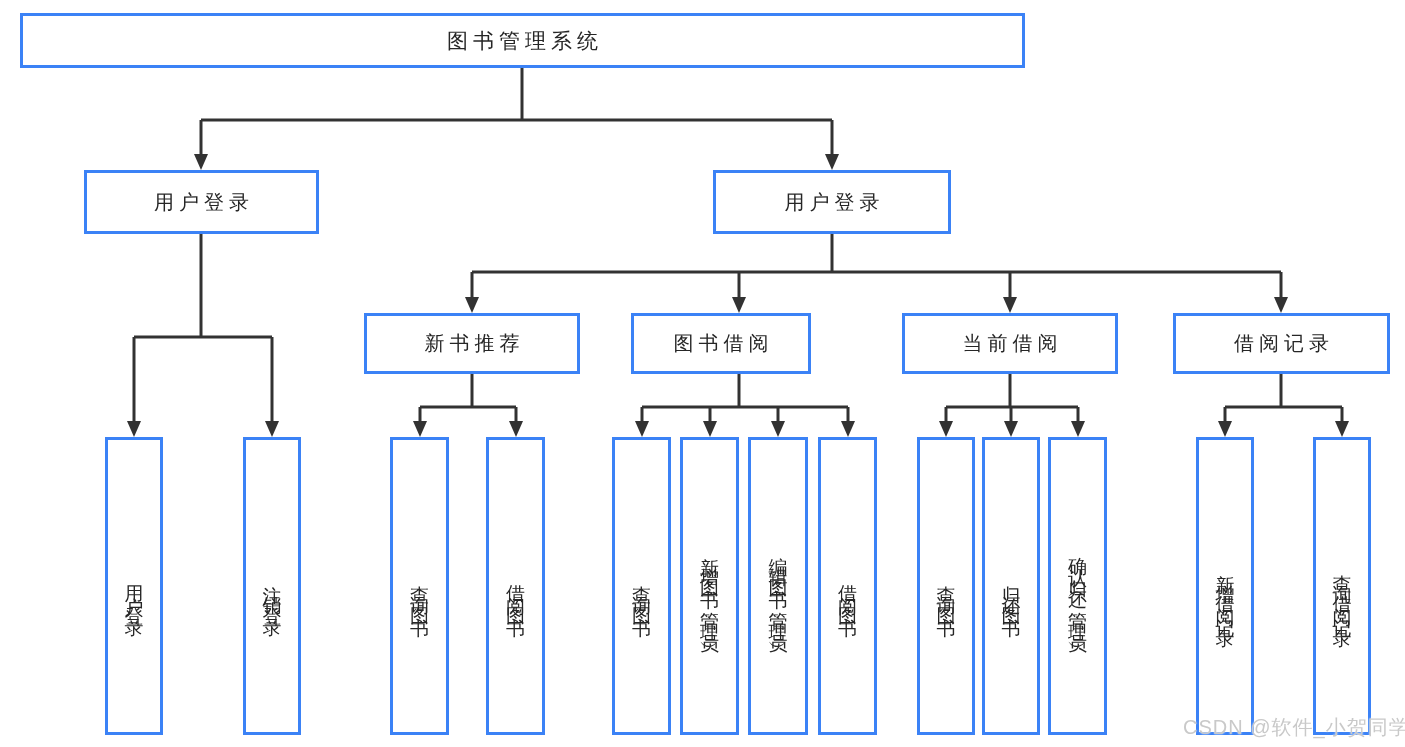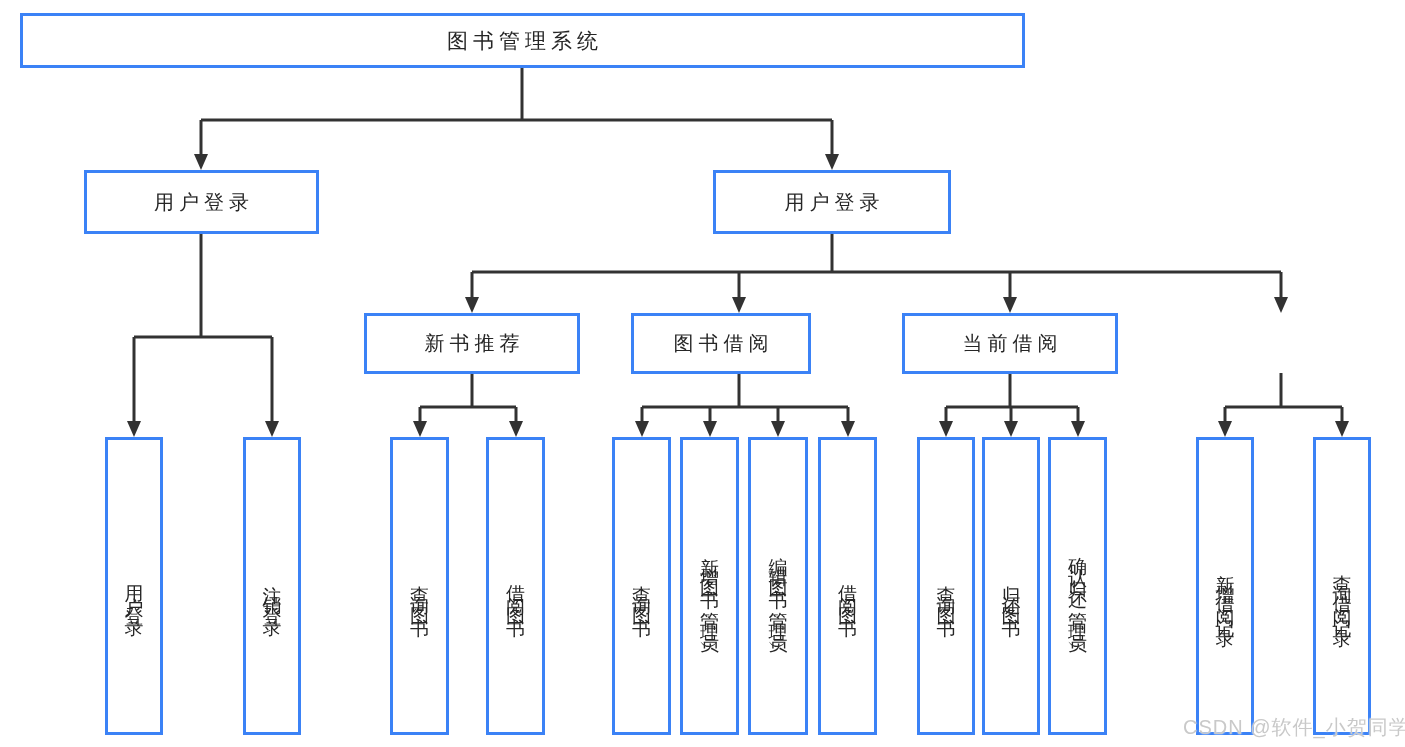--- a/index.html
+++ b/index.html
@@ -141,20 +141,23 @@
 
   <div class="box" style="left:364px;top:313px;width:216px;height:61px">
     <span class="hlabel">新书推荐</span>
   </div>
   <div class="box" style="left:631px;top:313px;width:180px;height:61px">
     <span class="hlabel">图书借阅</span>
   </div>
   <div class="box" style="left:902px;top:313px;width:216px;height:61px">
     <span class="hlabel">当前借阅</span>
   </div>
+  <div class="box" style="left:1173px;top:313px;width:217px;height:61px">
+    <span class="hlabel">借阅记录</span>
+  </div>
 
   <div class="box" style="left:105px;top:437px;width:58px;height:298px">
     <span class="vlabel">用户登录</span>
   </div>
   <div class="box" style="left:243px;top:437px;width:58px;height:298px">
     <span class="vlabel">注销登录</span>
   </div>
 
   <div class="box" style="left:390px;top:437px;width:59px;height:298px">
     <span class="vlabel">查询图书</span>

